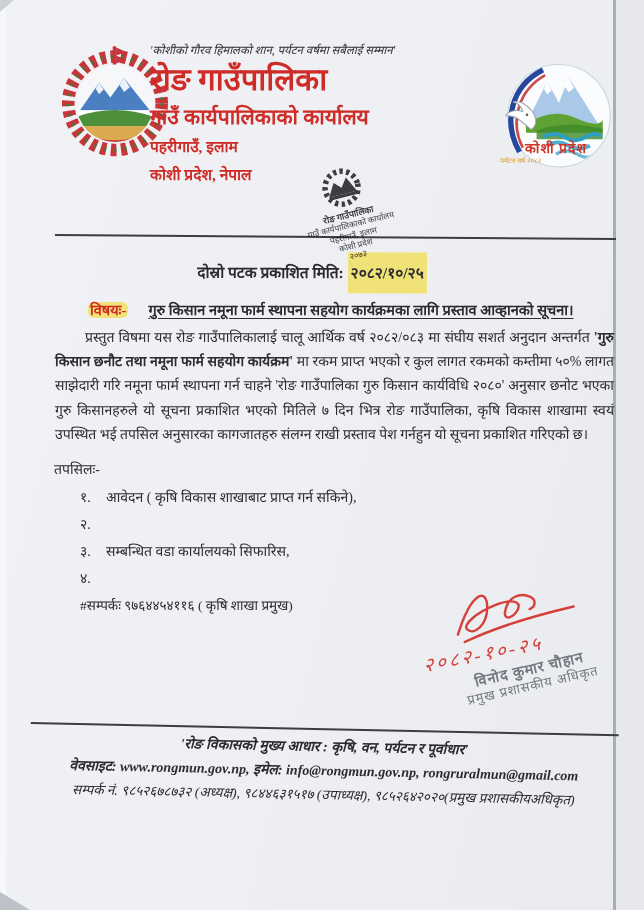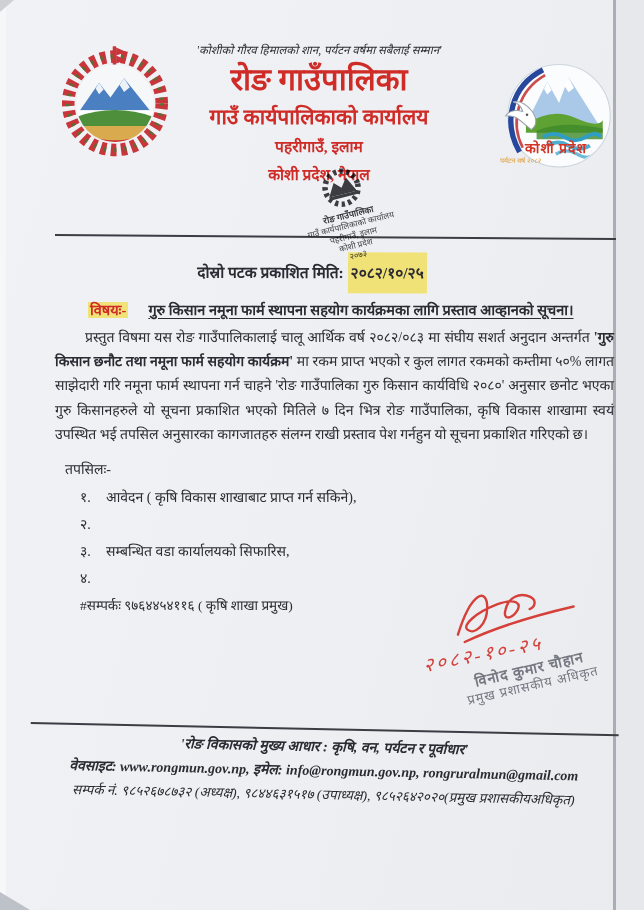--- a/index.html
+++ b/index.html
@@ -14,21 +14,21 @@
   }
   .edge-left{position:absolute;left:0;top:0;bottom:0;width:6px;background:#f6f7f9;}
   .edge-right-band{position:absolute;right:0;top:0;bottom:0;width:28px;background:#e6e8ec;}
   .edge-right-line{position:absolute;right:28px;top:0;bottom:0;width:3px;background:#a9aeb6;}
   .corner-fold{position:absolute;left:0;bottom:0;width:30px;height:40px;
     background:#bdc1c8;clip-path:polygon(0 55%,0 100%,100% 100%);}
   .corner-top{position:absolute;left:0;top:0;width:14px;height:12px;
     background:#cdd0d5;clip-path:polygon(0 0,100% 0,0 100%);}
 
   
-  .head-center{position:absolute;left:150px;right:156px;top:42px;text-align:center;z-index:2;}
+  .head-center{position:absolute;left:150px;right:156px;top:42px;text-align:left;z-index:2;}
   .slogan{font-size:11.5px;font-style:italic;color:#2e2e36;}
   .title{margin:6px 0 0;font-size:31px;font-weight:bold;color:var(--accent-red);line-height:1.1;}
   .office{margin:9px 0 0;font-size:21px;font-weight:bold;color:var(--accent-red);line-height:1.1;}
   .addr{margin-top:9px;font-size:15.5px;font-weight:bold;color:var(--accent-red);line-height:1.2;}
   .emblem-left{position:absolute;left:58px;top:44px;width:114px;height:114px;z-index:1;}
   .logo-right{position:absolute;left:500px;top:56px;width:118px;height:128px;z-index:1;}
   .logo-right-text{position:absolute;left:0;right:6px;top:82px;text-align:center;
     font-size:14px;font-weight:bold;color:#d33426;letter-spacing:1px;}
   .logo-right-subtext{position:absolute;left:0;right:6px;top:100px;text-align:left;
     font-size:7px;color:#e09a2f;}
@@ -44,27 +44,27 @@
   .refs{position:absolute;left:55px;top:202px;z-index:2;color:var(--accent-red);
     font-size:14px;font-weight:bold;line-height:1.3;}
   .rule{position:absolute;left:55px;right:28px;top:236px;height:2px;background:#3c3c44;
     transform:rotate(0.4deg);z-index:3;}
 
   .publish-line{position:absolute;left:0;right:20px;top:261px;text-align:center;
     font-size:15.5px;font-weight:bold;transform:rotate(0.2deg);}
   .hl{background:rgba(242,221,78,.75);padding:12px 3px;}
 
   .subject-line{position:absolute;left:88px;right:28px;top:299px;font-size:14.5px;}
-  .subject-label{color:var(--accent-red);font-weight:bold;background:rgba(242,221,78,.75);padding:0 2px;}
+  .subject-label{color:var(--accent-red);font-weight:bold;background:rgba(242,221,78,.75);padding:0 2px;border-radius:6px;}
   .subject-text{font-weight:bold;text-decoration:underline;text-underline-offset:3px;margin-left:20px;}
 
   .body-par{position:absolute;left:55px;right:30px;top:326px;margin:0;
     font-size:14px;line-height:1.73;text-align:justify;text-indent:30px;}
 
-  .tapasil{position:absolute;left:65px;top:459px;font-size:14px;}
+  .tapasil{position:absolute;left:54px;top:459px;font-size:14px;}
   .doc-list{position:absolute;left:80px;right:40px;top:488px;margin:0;padding:0;list-style:none;}
   .doc-list li{display:flex;margin-bottom:7.5px;font-size:14px;line-height:1.4;}
   .doc-list .num{width:26px;flex:0 0 26px;}
   .contact-note{position:absolute;left:80px;top:596px;font-size:13.5px;}
 
   
   .sig-block{position:absolute;left:420px;top:578px;width:220px;height:145px;z-index:2;}
   .sig-squiggle{position:absolute;left:26px;top:0;width:150px;height:70px;transform:rotate(-6deg);}
   .sig-date{position:absolute;left:2px;top:58px;width:170px;color:var(--signature-red);
     font-size:19px;font-style:italic;letter-spacing:3px;transform:rotate(-11deg) skewX(-6deg);white-space:nowrap;}

